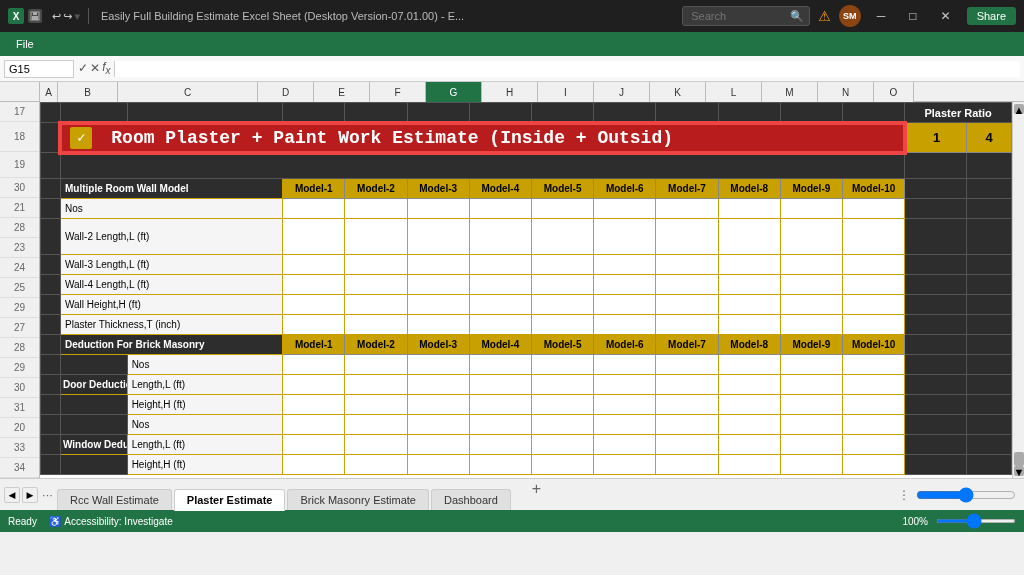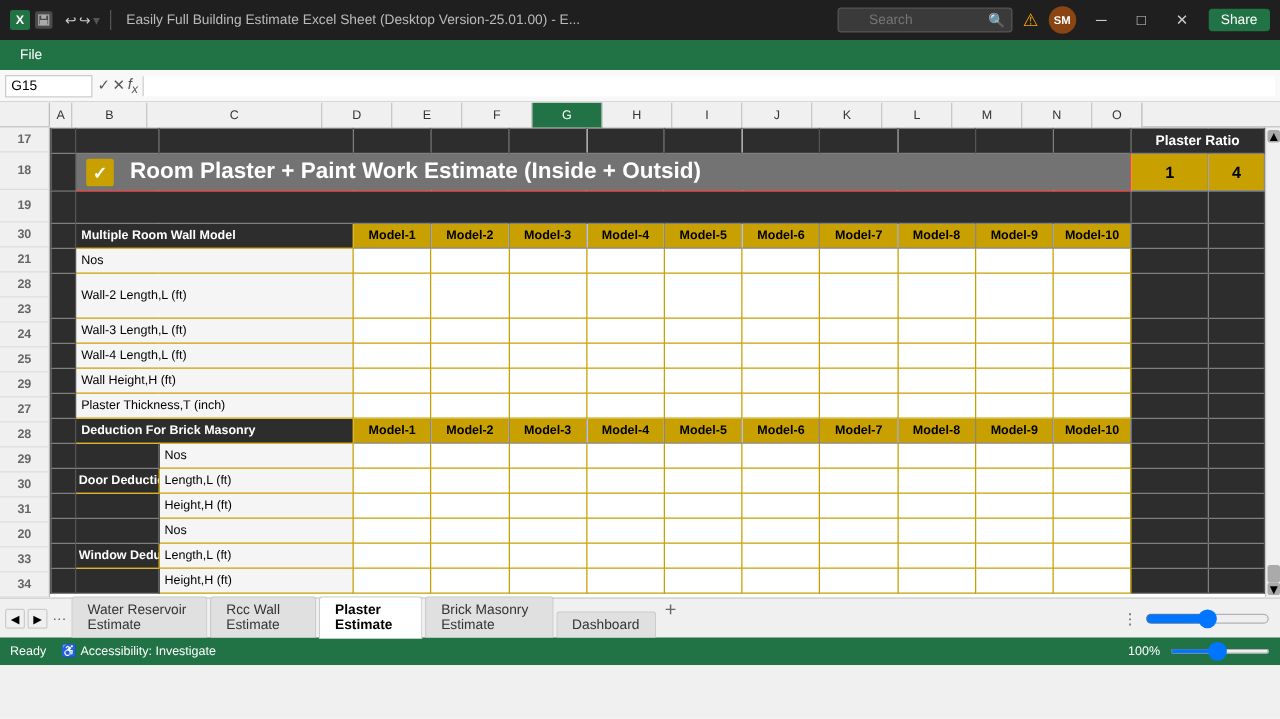--- a/index.html
+++ b/index.html
@@ -141,25 +141,25 @@
             <rect x="2" y="5" width="6" height="4" fill="#aaa"></rect>
           </svg>
       </div>
     </div>
     <div class="undo-redo">
       <span style="cursor:pointer;">↩</span>
       <span style="cursor:pointer;">↪</span>
       <span style="color:#555;">▾</span>
     </div>
     <div class="toolbar-sep"></div>
-    <span style="color:#bbb;font-size:11px;margin-left:4px;">Easily Full Building Estimate Excel Sheet (Desktop Version-25.01.00) - E...</span>
+    <span style="color:#bbb;font-size:11px;margin-left:4px;">Easily Full Building Estimate Excel Sheet (Desktop Version-07.01.00) - E...</span>
   </div>
   <div class="title-bar-right">
     <div style="position:relative;display:flex;align-items:center;">
-      <input class="search-box" style="background: rgb(58, 58, 58); border: 1px solid rgb(85, 85, 85); color: rgb(204, 204, 204); font-size: 11px; padding: 3px 24px; border-radius: 3px; width: 140px;" placeholder="Search">
+      <input class="search-box" style="background: rgb(58, 58, 58); border: 1px solid rgb(85, 85, 85); color: rgb(204, 204, 204); font-size: 11px; padding: 3px 8px; border-radius: 3px; width: 128px;" placeholder="Search">
       <span style="position:absolute;right:6px;color:#888;font-size:11px;">🔍</span>
     </div>
     <span class="warning-icon">⚠</span>
     <div class="avatar">SM</div>
     <button class="win-btn">─</button>
     <button class="win-btn">□</button>
     <button class="win-btn close">✕</button>
     <button class="share-btn">Share</button>
   </div>
 </div>
@@ -194,21 +194,21 @@
     <div class="col-header" style="width:56px;min-width:56px;font-size:10px;border-right:1px solid #bbb;display:flex;align-items:center;justify-content:center;">J</div>
     <div class="col-header" style="width:56px;min-width:56px;font-size:10px;border-right:1px solid #bbb;display:flex;align-items:center;justify-content:center;">K</div>
     <div class="col-header" style="width:56px;min-width:56px;font-size:10px;border-right:1px solid #bbb;display:flex;align-items:center;justify-content:center;">L</div>
     <div class="col-header" style="width:56px;min-width:56px;font-size:10px;border-right:1px solid #bbb;display:flex;align-items:center;justify-content:center;">M</div>
     <div class="col-header" style="width:56px;min-width:56px;font-size:10px;border-right:1px solid #bbb;display:flex;align-items:center;justify-content:center;">N</div>
     <div class="col-header" style="width:40px;min-width:40px;font-size:10px;border-right:1px solid #bbb;display:flex;align-items:center;justify-content:center;">O</div>
   </div>
 
   <div style="display:flex;flex:1;overflow:hidden;">
 
-    <div style="width:40px;min-width:40px;background:#f0f0f0;border-right:1px solid #bbb;display:flex;flex-direction:column;font-weight:bold;">
+    <div style="width:40px;min-width:40px;background:#f0f0f0;border-right:1px solid #bbb;display:flex;flex-direction:column;">
       <div class="row-num">17</div>
       <div class="row-num" style="height:30px;min-height:30px;">18</div>
       <div class="row-num" style="height:26px;min-height:26px;">19</div>
       <div class="row-num">30</div>
       <div class="row-num">21</div>
       <div class="row-num">28</div>
       <div class="row-num">23</div>
       <div class="row-num">24</div>
       <div class="row-num">25</div>
       <div class="row-num">29</div>
@@ -255,21 +255,21 @@
           <td style="background:#2d2d2d;border:1px solid #555;"></td>
           <td style="background:#2d2d2d;border:1px solid #555;"></td>
           <td style="background:#2d2d2d;border:1px solid #555;"></td>
           <td style="background:#2d2d2d;border:1px solid #555;"></td>
           <td style="background:#2d2d2d;border:1px solid #555;"></td>
           <td colspan="2" style="background:#2d2d2d;border:1px solid #555;color:white;font-weight:bold;text-align:center;font-size:11px;">Plaster Ratio</td>
         </tr>
 
         <tr style="height:30px;">
           <td style="background:#2d2d2d;border:1px solid #555;"></td>
-          <td colspan="12" style="background:#737373;border:1px solid #ef4444;color:white;font-size:18px;font-weight:bold;padding:2px 8px;">
+          <td colspan="12" style="background:#b91c1c;border:4px solid #ef4444;color:white;font-size:18px;font-weight:bold;padding:2px 8px;font-family:Liberation Mono, monospace;">
             <span style="display:inline-flex;align-items:center;justify-content:center;width:22px;height:22px;background:#c8a000;border-radius:2px;margin-right:8px;font-size:14px;font-weight:bold;vertical-align:middle;">✓</span>
             <span style="vertical-align:middle;">Room Plaster + Paint Work Estimate (Inside + Outsid)</span>
           </td>
           <td style="background:#c8a000;border:1px solid #888;color:black;font-weight:bold;text-align:center;font-size:13px;">1</td>
           <td style="background:#c8a000;border:1px solid #888;color:black;font-weight:bold;text-align:center;font-size:13px;">4</td>
         </tr>
 
         <tr style="height:26px;">
           <td style="background:#2d2d2d;border:1px solid #555;"></td>
           <td colspan="12" style="background:#2d2d2d;border:1px solid #555;"></td>
@@ -534,21 +534,20 @@
   </div>
 </div>
 
 <div class="bottom-bar">
   <div class="tab-scroll-btns">
     <button class="tab-scroll-btn">◀</button>
     <button class="tab-scroll-btn">▶</button>
     <span style="font-size:11px;cursor:pointer;color:#555;margin-left:2px;">···</span>
   </div>
   <div class="tabs-container">
-    <div class="tab">Water Reservoir Estimate</div>
     <div class="tab">Rcc Wall Estimate</div>
     <div class="tab active">Plaster Estimate</div>
     <div class="tab">Brick Masonry Estimate</div>
     <div class="tab">Dashboard</div>
   </div>
   <div class="new-tab-btn">+</div>
   <div style="flex:1;display:flex;align-items:center;justify-content:flex-end;padding-right:8px;gap:6px;">
     <span style="cursor:pointer;font-size:12px;color:#666;">⋮</span>
 
     <input type="range" style="width: 100px;" value="50">

